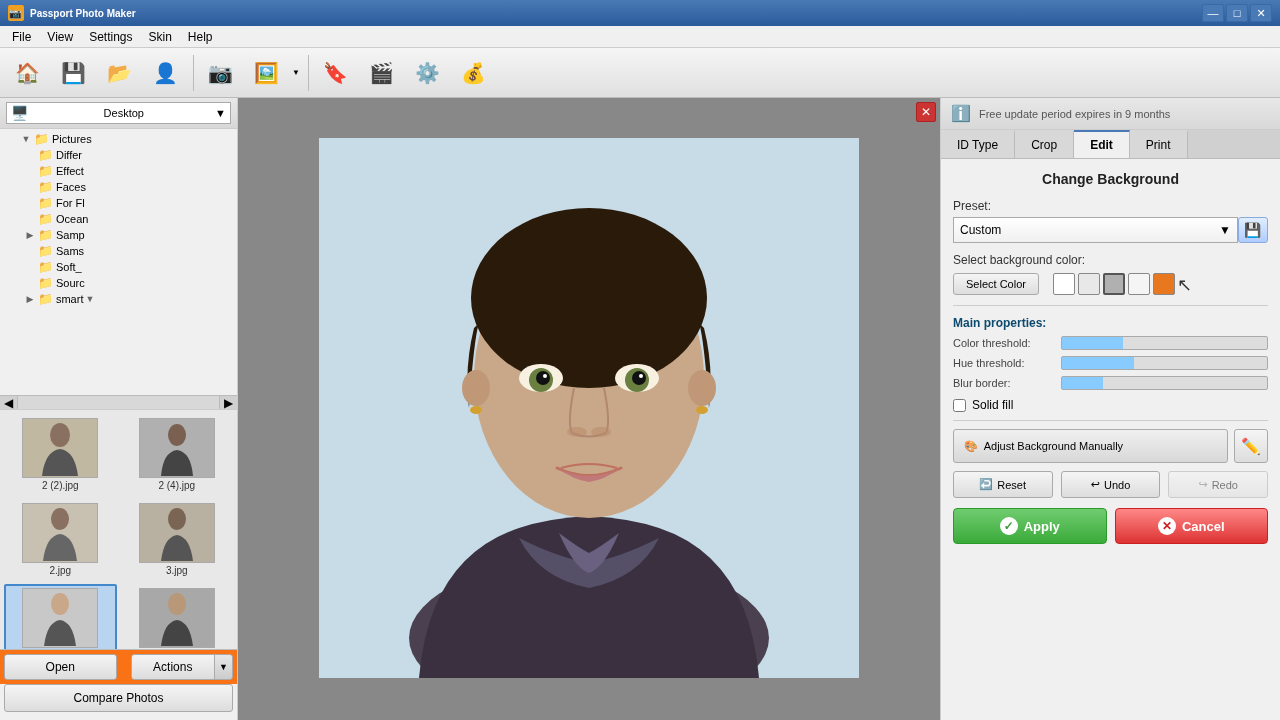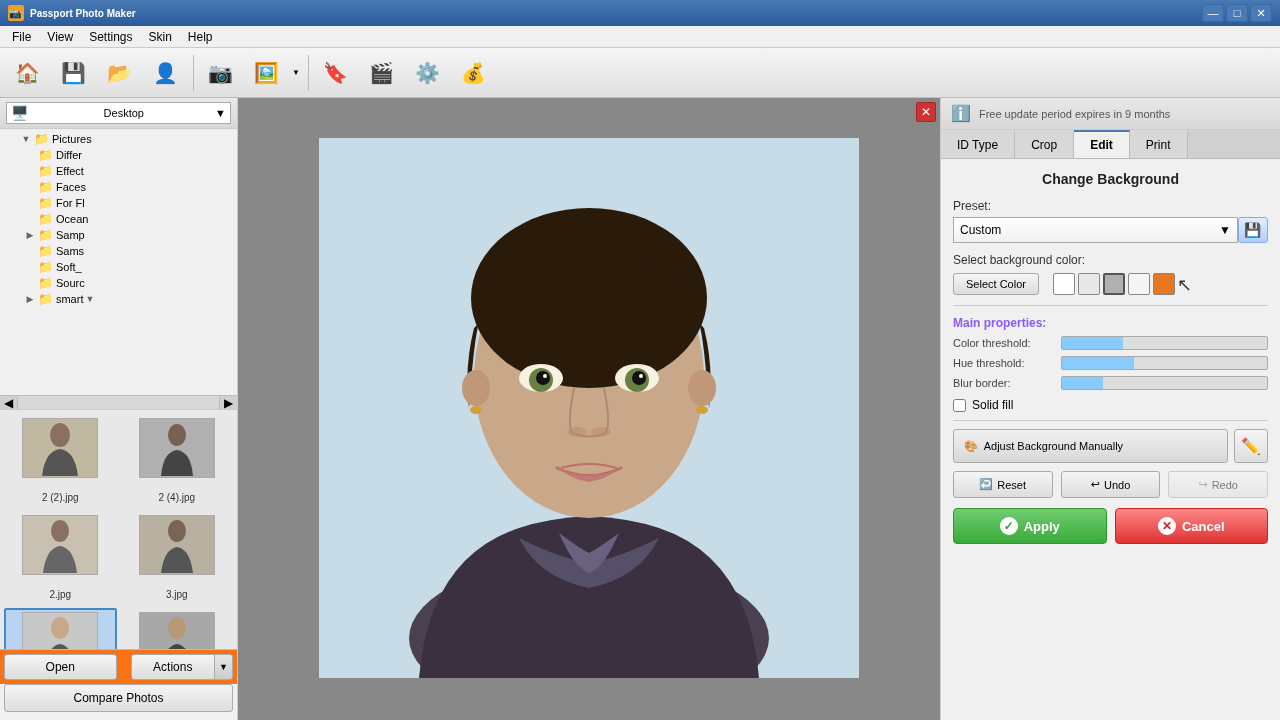--- a/index.html
+++ b/index.html
@@ -140,21 +140,21 @@
     .thumb-img {
       width: 76px;
       height: 60px;
       background: #ddd;
       display: flex;
       align-items: center;
       justify-content: center;
       overflow: hidden;
       border: 1px solid #aaa;
     }
-    .thumb-label { font-size: 10px; color: #333; margin-top: 14px; text-align: center; }
+    .thumb-label { font-size: 10px; color: #333; margin-top: 2px; text-align: center; }
 
     
     .bottom-buttons {
       display: flex;
       gap: 14px;
       padding: 4px;
       background: #f97316;
       border-top: 1px solid #bbb;
     }
     .btn-open {
@@ -424,21 +424,21 @@
     ::-webkit-scrollbar-track { background: #e0e0e0; }
     ::-webkit-scrollbar-thumb { background: #aaa; border: 1px solid #999; }
 
     
     .props-section {
       margin-top: 10px;
     }
     .props-title {
       font-size: 12px;
       font-weight: bold;
-      color: #8b5cf6;
+      color: #0c4a6e;
       margin-bottom: 6px;
     }
 
     .divider { height: 1px; background: #ccc; margin: 8px 0; }
   </style>
 </head>
 <body>
 
 <div class="title-bar">
   <div class="title-bar-icon">📷</div>

